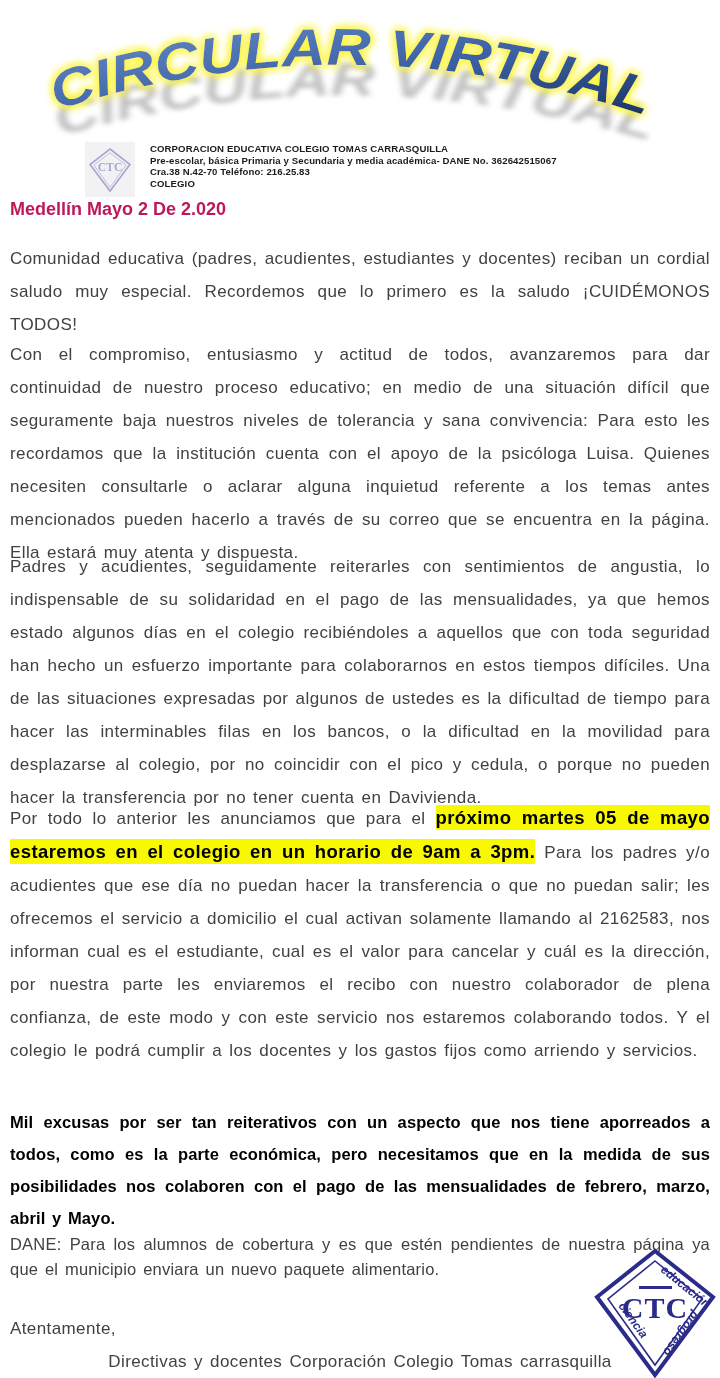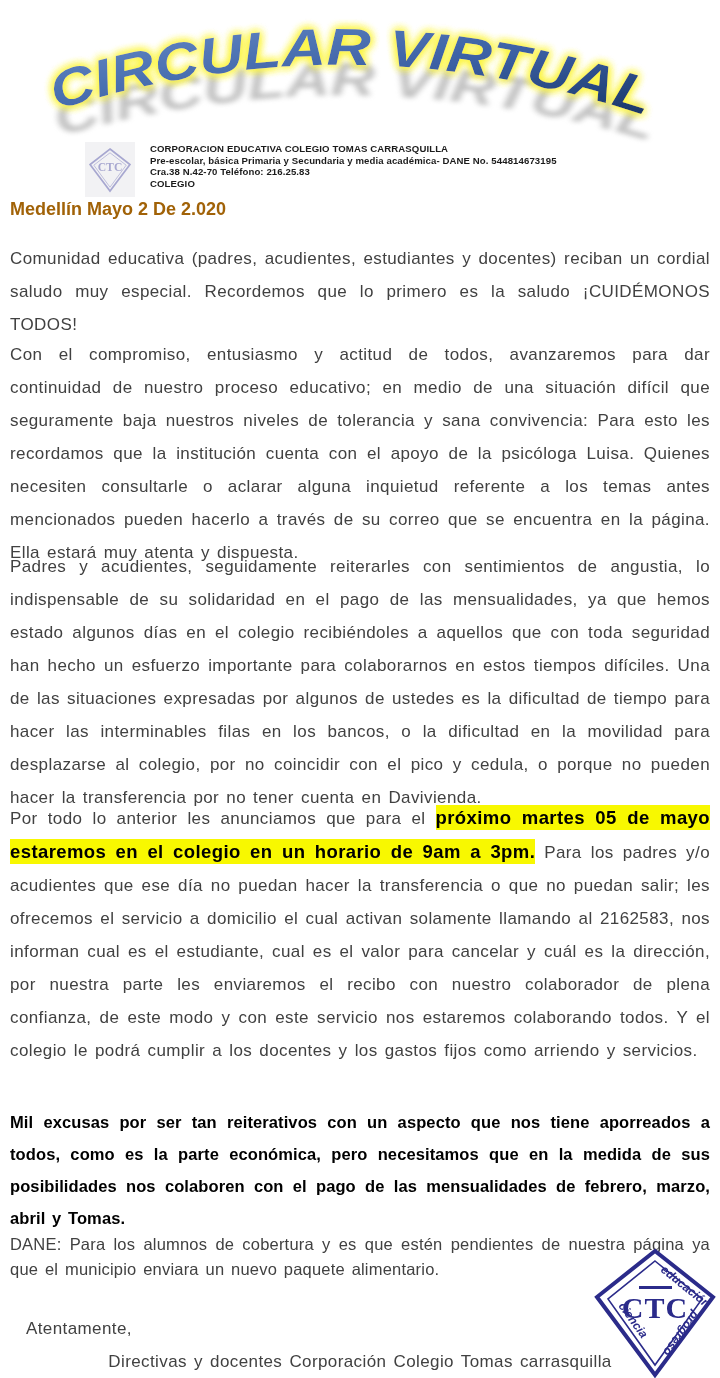--- a/index.html
+++ b/index.html
@@ -33,40 +33,40 @@
     line-height:11.6px;
     color:#1b1b1b;
     letter-spacing:0.1px;
   }
 
   
   .date-line {
     position:absolute; top:199px; left:10px;
     font-weight:bold;
     font-size:18px;
-    color:#a16207;
+    color:#be185d;
   }
 
   
   .para {
     position:absolute; left:10px; right:10px;
     text-align:justify;
     font-size:17px;
     line-height:33px;
     color:#414141;
     letter-spacing:0.4px;
     word-spacing:2px;
   }
   .p1 { top:242px; }
   .p2 { top:338px; }
   .p3 { top:550px; }
   .p4 { top:801px; }
   .p5 { top:1106px; font-weight:bold; color:#000; letter-spacing:0.1px; font-size:16.5px; line-height:32px; }
   .nota { top:1232px; line-height:25px; font-size:16.5px; letter-spacing:0.2px; }
-  .closing { top:1312px; text-align:left;margin-left:16px; }
+  .closing { top:1312px; text-align:left; }
   .signature { top:1345px; text-align:center; }
 
   mark.hl {
     background:#f8f800;
     color:#000;
     font-weight:bold;
     font-size:18.5px;
     padding:2px 0;
   }
 
@@ -124,36 +124,36 @@
   <div class="mini-logo">
     <svg width="42" height="48" viewBox="0 0 122 128" opacity="0.65">
       <polygon points="61,3 119,48 61,125 3,48" fill="none" stroke="#8080bd" stroke-width="5"></polygon>
       <polygon points="61,14 108,50 61,114 14,50" fill="none" stroke="#8080bd" stroke-width="2"></polygon>
       <text class="monogram" x="61" y="68" font-size="34" font-weight="bold" fill="#8080bd" text-anchor="middle">CTC</text>
     </svg>
   </div>
 
   <div class="header-text">
     <div>CORPORACION EDUCATIVA COLEGIO TOMAS CARRASQUILLA</div>
-    <div>Pre-escolar, básica Primaria y Secundaria y media académica- DANE No. 544814673195</div>
+    <div>Pre-escolar, básica Primaria y Secundaria y media académica- DANE No. 362642515067</div>
     <div>Cra.38 N.42-70 Teléfono: 216.25.83</div>
     <div>COLEGIO</div>
   </div>
 
   <div class="date-line">Medellín Mayo 2 De 2.020</div>
 
   <p class="para p1">Comunidad educativa (padres, acudientes, estudiantes y docentes) reciban un cordial saludo muy especial. Recordemos que lo primero es la saludo ¡CUIDÉMONOS TODOS!</p>
 
   <p class="para p2">Con el compromiso, entusiasmo y actitud de todos, avanzaremos para dar continuidad de nuestro proceso educativo; en medio de una situación difícil que seguramente baja nuestros niveles de tolerancia y sana convivencia: Para esto les recordamos que la institución cuenta con el apoyo de la psicóloga Luisa. Quienes necesiten consultarle o aclarar alguna inquietud referente a los temas antes mencionados pueden hacerlo a través de su correo que se encuentra en la página. Ella estará muy atenta y dispuesta.</p>
 
   <p class="para p3">Padres y acudientes, seguidamente reiterarles con sentimientos de angustia, lo indispensable de su solidaridad en el pago de las mensualidades, ya que hemos estado algunos días en el colegio recibiéndoles a aquellos que con toda seguridad han hecho un esfuerzo importante para colaborarnos en estos tiempos difíciles. Una de las situaciones expresadas por algunos de ustedes es la dificultad de tiempo para hacer las interminables filas en los bancos, o la dificultad en la movilidad para desplazarse al colegio, por no coincidir con el pico y cedula, o porque no pueden hacer la transferencia por no tener cuenta en Davivienda.</p>
 
   <p class="para p4"><span>Por todo lo anterior les anunciamos que para el </span><mark class="hl">próximo martes 05 de mayo estaremos en el colegio en un horario de 9am a 3pm.</mark><span>  Para los padres y/o acudientes que ese día no puedan hacer la transferencia o que no puedan salir; les ofrecemos el servicio a domicilio el cual activan solamente llamando al 2162583, nos informan cual es el estudiante, cual es el valor para cancelar y cuál es la dirección, por nuestra parte les enviaremos el recibo con nuestro colaborador de plena confianza, de este modo y con este servicio nos estaremos colaborando todos. Y el colegio le podrá cumplir a los docentes y los gastos fijos como arriendo y servicios.</span></p>
 
-  <p class="para p5">Mil excusas por ser tan reiterativos con un aspecto que nos tiene aporreados a todos, como es la parte económica, pero necesitamos que en la medida de sus posibilidades nos colaboren con el pago de las mensualidades de febrero, marzo, abril y Tomas.</p>
+  <p class="para p5">Mil excusas por ser tan reiterativos con un aspecto que nos tiene aporreados a todos, como es la parte económica, pero necesitamos que en la medida de sus posibilidades nos colaboren con el pago de las mensualidades de febrero, marzo, abril y Mayo.</p>
 
   <p class="para nota">DANE: Para los alumnos de cobertura y es que estén pendientes de nuestra página ya que el municipio enviara un nuevo paquete alimentario.</p>
 
   <p class="para closing">Atentamente,</p>
 
   <p class="para signature">Directivas y docentes Corporación Colegio Tomas carrasquilla</p>
 
   <div class="big-logo">
     <svg width="122" height="130" viewBox="0 0 122 130">
       <polygon points="61,3 119,49 61,127 3,49" fill="#ffffff" stroke="#2b2b8a" stroke-width="4"></polygon>

